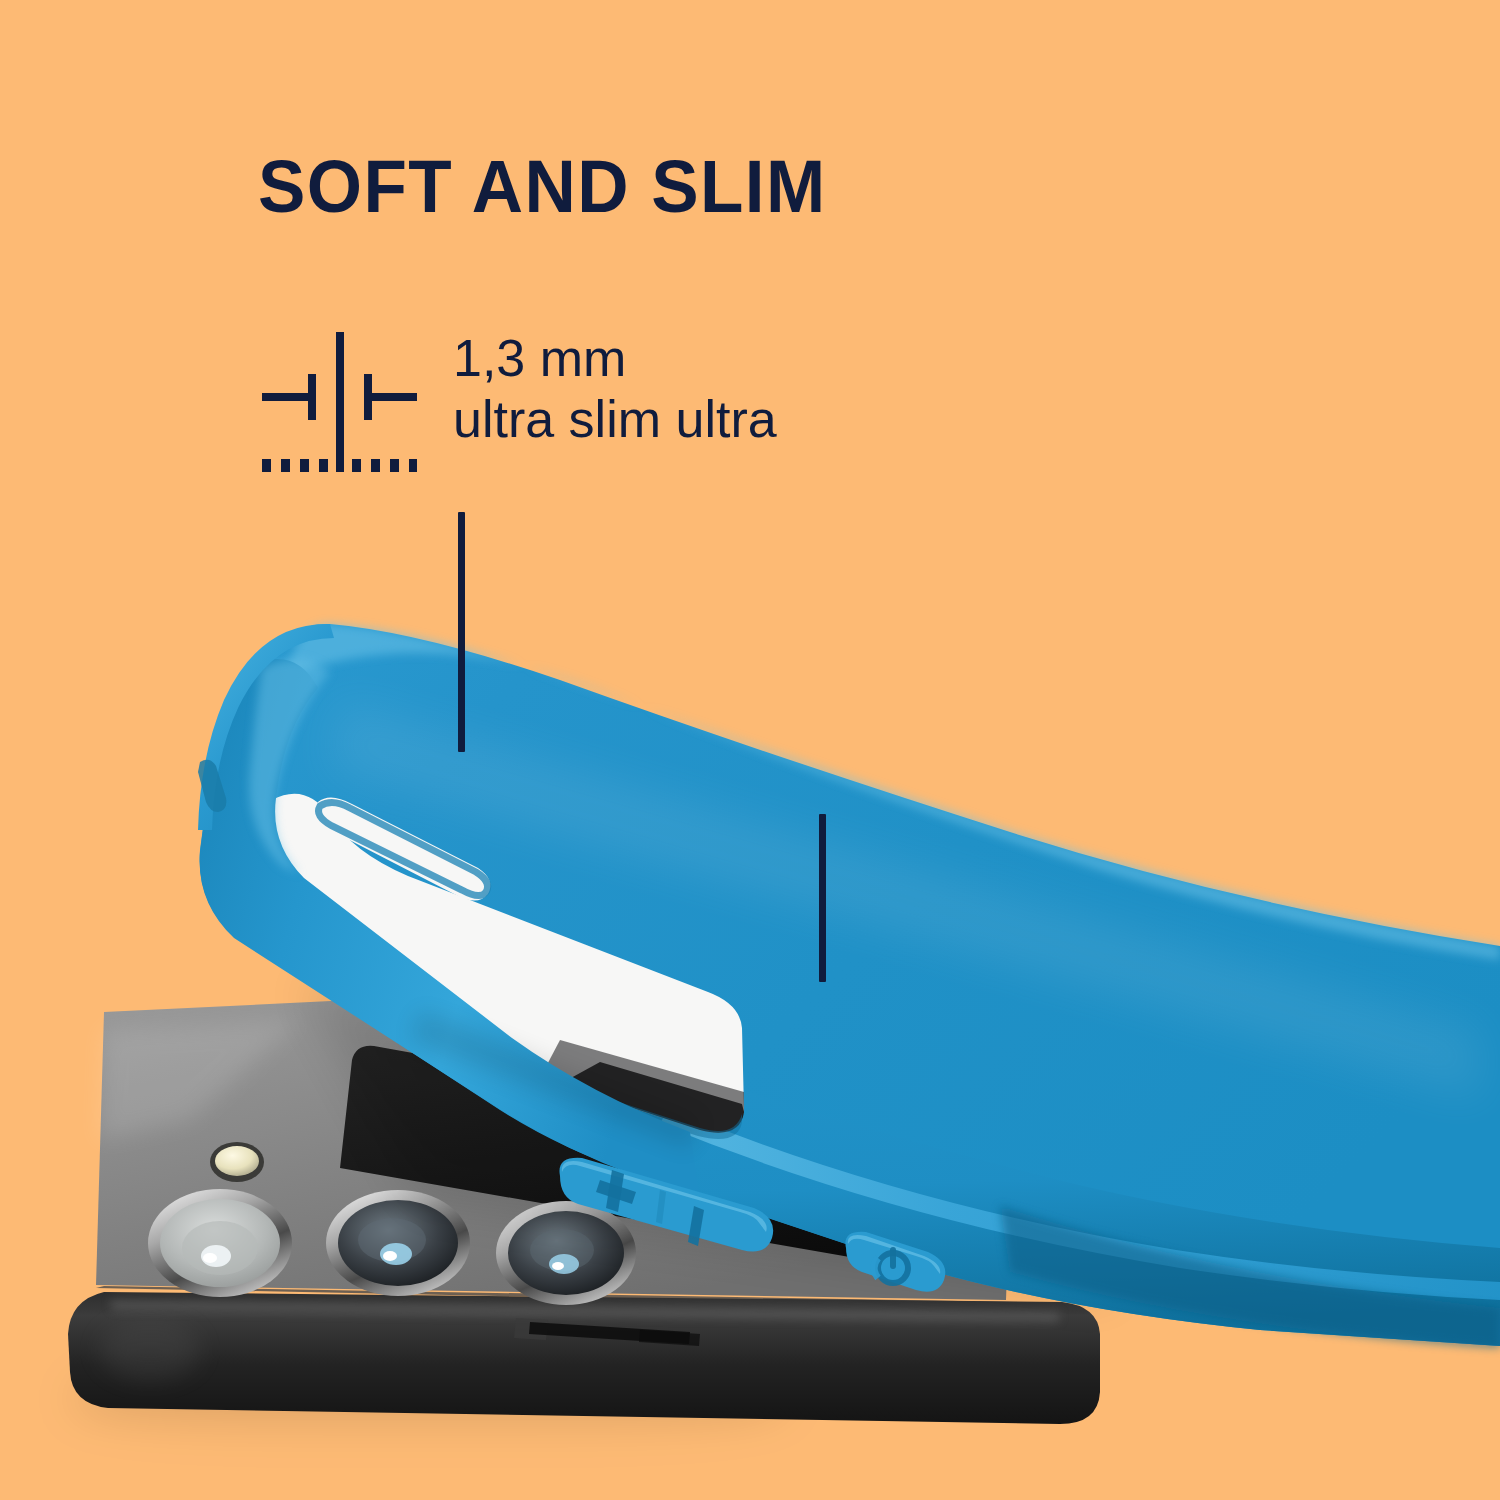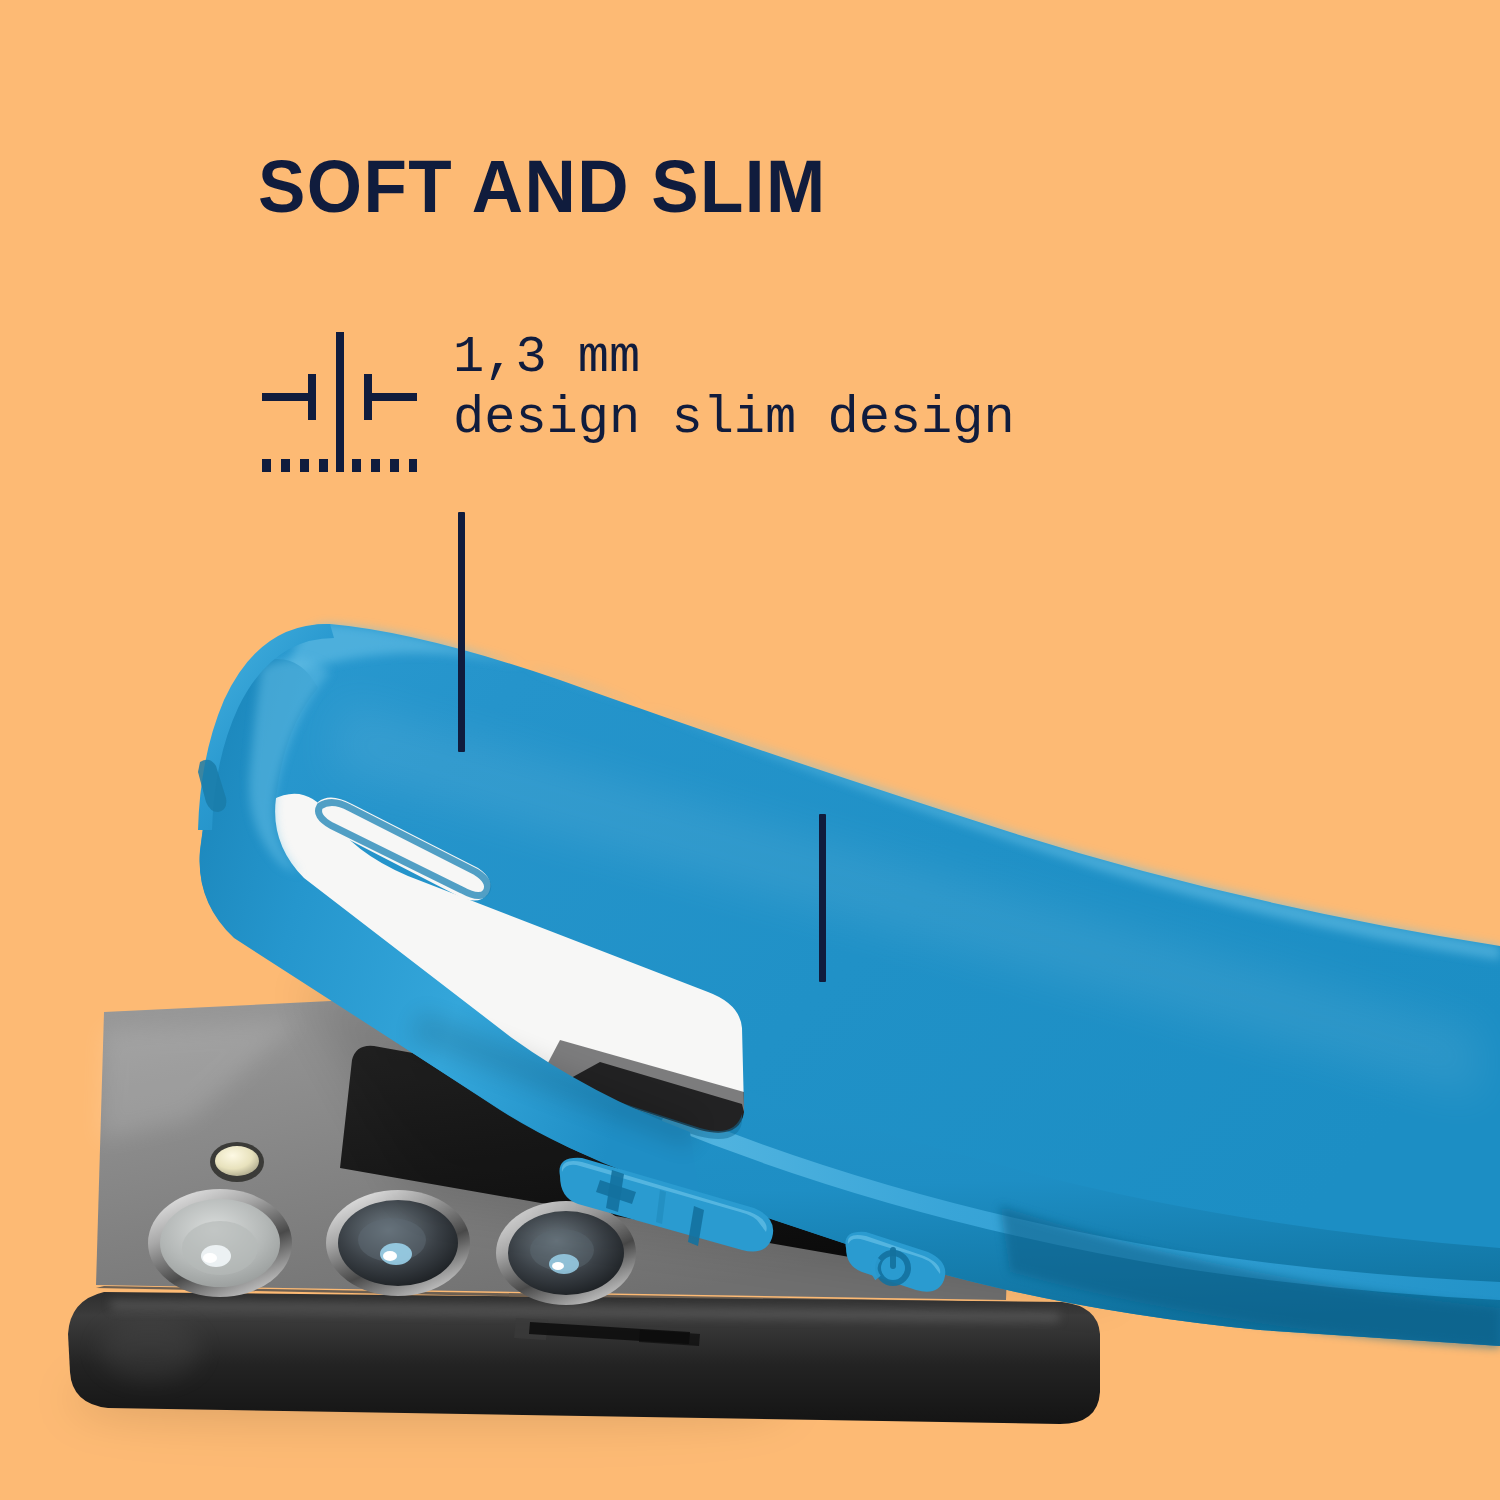--- a/index.html
+++ b/index.html
@@ -38,21 +38,21 @@
   .annotation {
     position: absolute;
     display: flex;
     align-items: flex-start;
   }
   .ann-icon {
     flex: 0 0 auto;
   }
   .ann-text {
     color: #101c3d;
-    font-family: Liberation Mono, monospace;
+    font-family: Liberation Sans, sans-serif;
     font-weight: normal;
     font-size: 52px;
     line-height: 1.17;
     white-space: nowrap;
   }
   .ann-text .line { display: block; }
 
   #ann-slim {
     left: 262px;
     top: 332px;
@@ -410,21 +410,21 @@
           <rect x="57" y="127" width="9" height="13"></rect>
           <rect x="90" y="127" width="9" height="13"></rect>
           <rect x="109" y="127" width="9" height="13"></rect>
           <rect x="128" y="127" width="9" height="13"></rect>
           <rect x="147" y="127" width="8" height="13"></rect>
         </g>
       </svg>
     </div>
     <div class="ann-text">
       <span class="line">1,3 mm</span>
-      <span class="line">design slim design</span>
+      <span class="line">ultra slim ultra</span>
     </div>
   </div>
 
 
   <div class="leader" id="leader-slim"></div>
   <div class="leader" id="leader-flex"></div>
 
 </div>
 
 </body></html>

